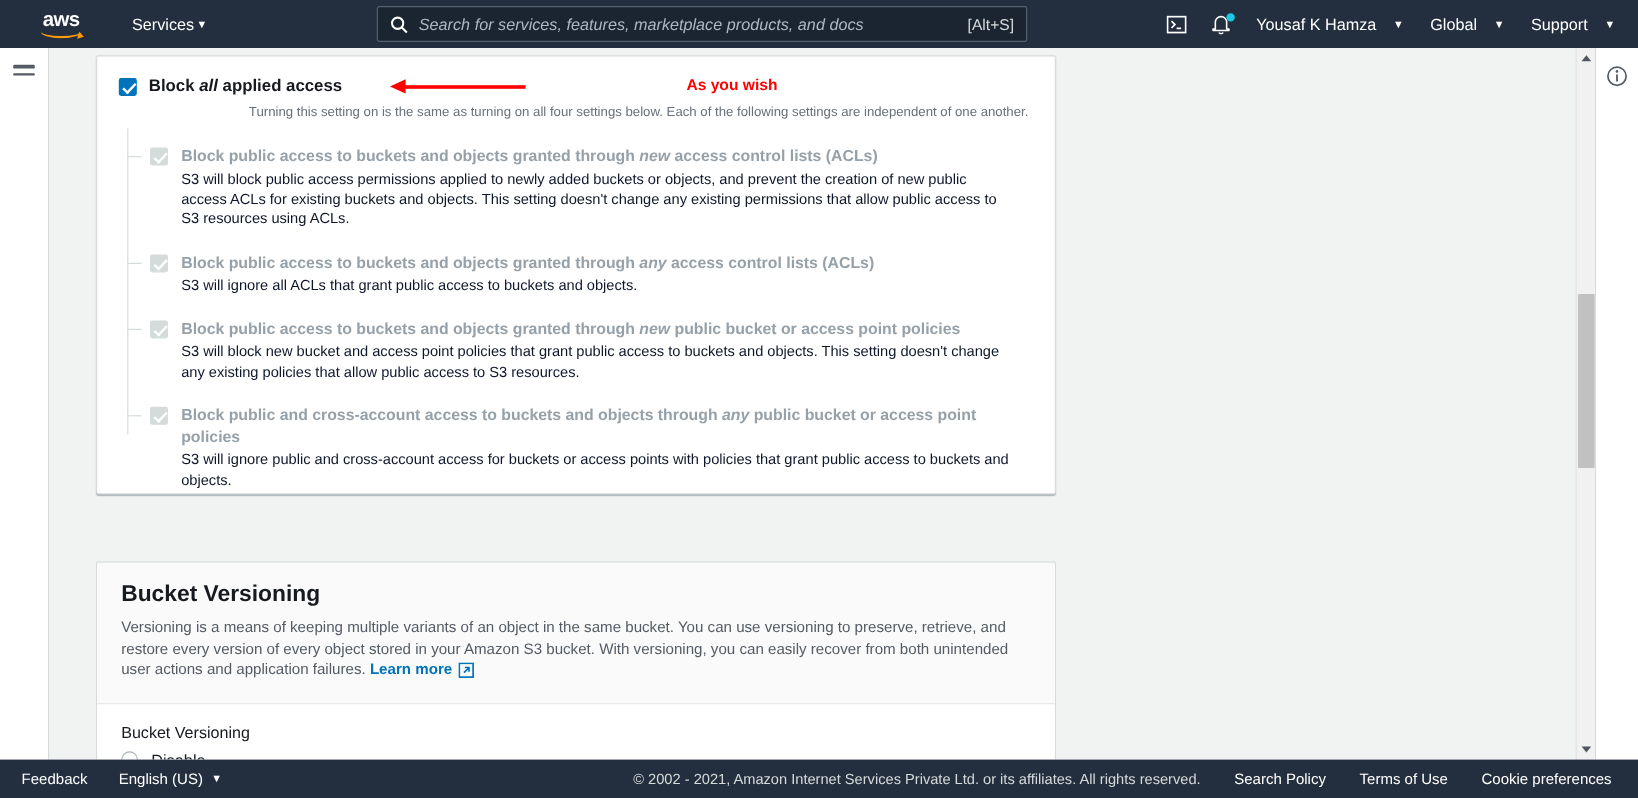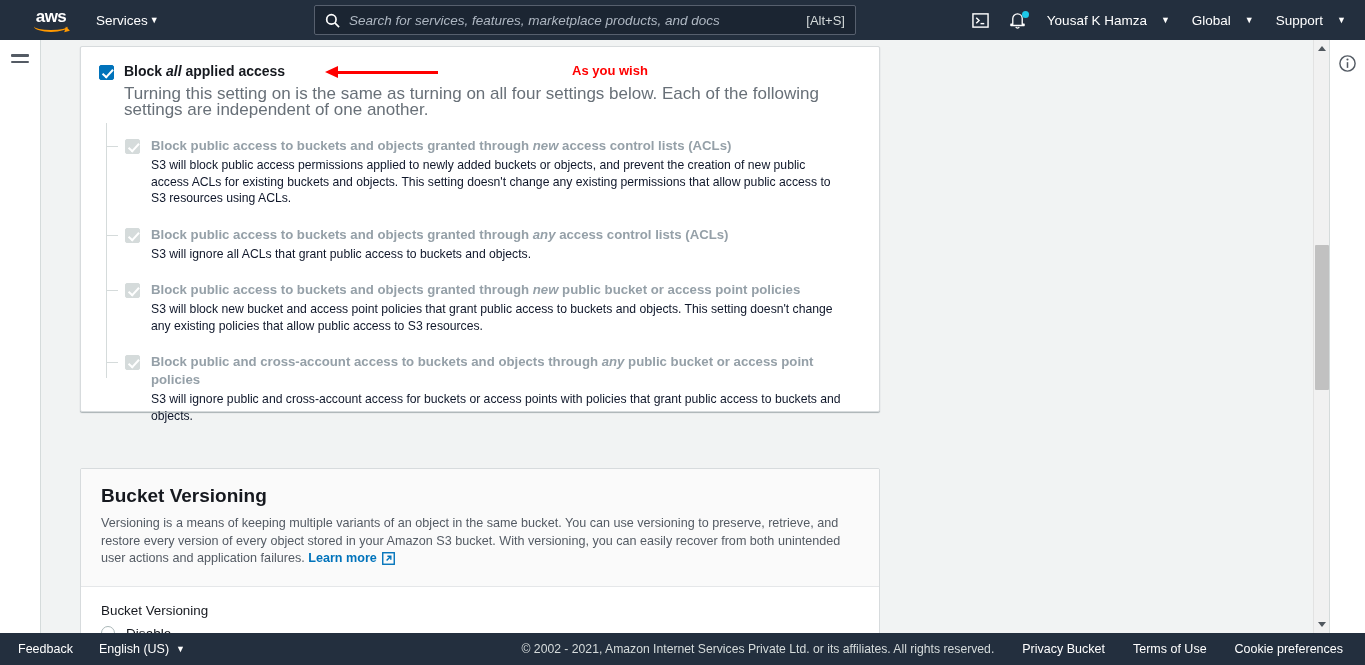--- a/index.html
+++ b/index.html
@@ -34,21 +34,21 @@
     position: relative;
   }
   .aws-logo .smile:after {
     content: ""; position: absolute; right: -2px; bottom: -3px;
     border-left: 5px solid #ff9900;
     border-top: 3px solid transparent;
     border-bottom: 3px solid transparent;
     transform: rotate(16deg);
   }
   .services-btn {
-    margin-left: 12px; display: flex; align-items: center; gap: 2px;
+    margin-left: 26px; display: flex; align-items: center; gap: 2px;
     font-size: 13.5px; cursor: pointer; padding: 6px 4px;
   }
   .caret { font-size: 9px; line-height: 1; }
 
   .searchwrap {
     position: absolute; left: 314px; top: 5px;
     width: 542px; height: 30px;
     background: #1b2532;
     border: 1px solid #57606e; border-radius: 2px;
     display: flex; align-items: center; padding: 0 10px;
@@ -139,22 +139,23 @@
     width: 4px; height: 8.5px;
     border: solid #fff; border-width: 0 2px 2px 0;
     transform: rotate(43deg);
   }
   .bpa-title {
     margin-left: 10px; font-size: 14px; font-weight: bold; color: #16191f;
     line-height: 17px;
   }
   .bpa-title em { font-style: italic; }
   .bpa-desc {
-    font-size: 17px; color: #687078; line-height: 16px;
+    font-size: 11px; color: #687078; line-height: 16px;
     margin: 6px 0 0 25px;
+    text-align: right;
   }
 
   .sub-wrap { position: relative; margin-left: 7px; padding-left: 19px; }
   .sub-wrap:before {
     content: ""; position: absolute; left: 0; top: -14px; bottom: 46px;
     border-left: 1px solid #d5dbdb;
   }
   .sub-item { position: relative; padding: 0 0 0 0; margin-top: 19px; }
   .sub-item:before {
     content: ""; position: absolute; left: -19px; top: 9px;
@@ -412,17 +413,17 @@
 <div class="footer">
   <div class="f-left">
     <span class="f-link">Feedback</span>
     <span class="f-lang">
       <span>English (US)</span>
       <span class="caret">▼</span>
     </span>
   </div>
   <div class="f-right">
     <span class="f-copy">© 2002 - 2021, Amazon Internet Services Private Ltd. or its affiliates. All rights reserved.</span>
-    <span class="f-link">Privacy Bucket</span>
+    <span class="f-link">Search Policy</span>
     <span class="f-link">Terms of Use</span>
     <span class="f-link">Cookie preferences</span>
   </div>
 </div>
 
 </body></html>

